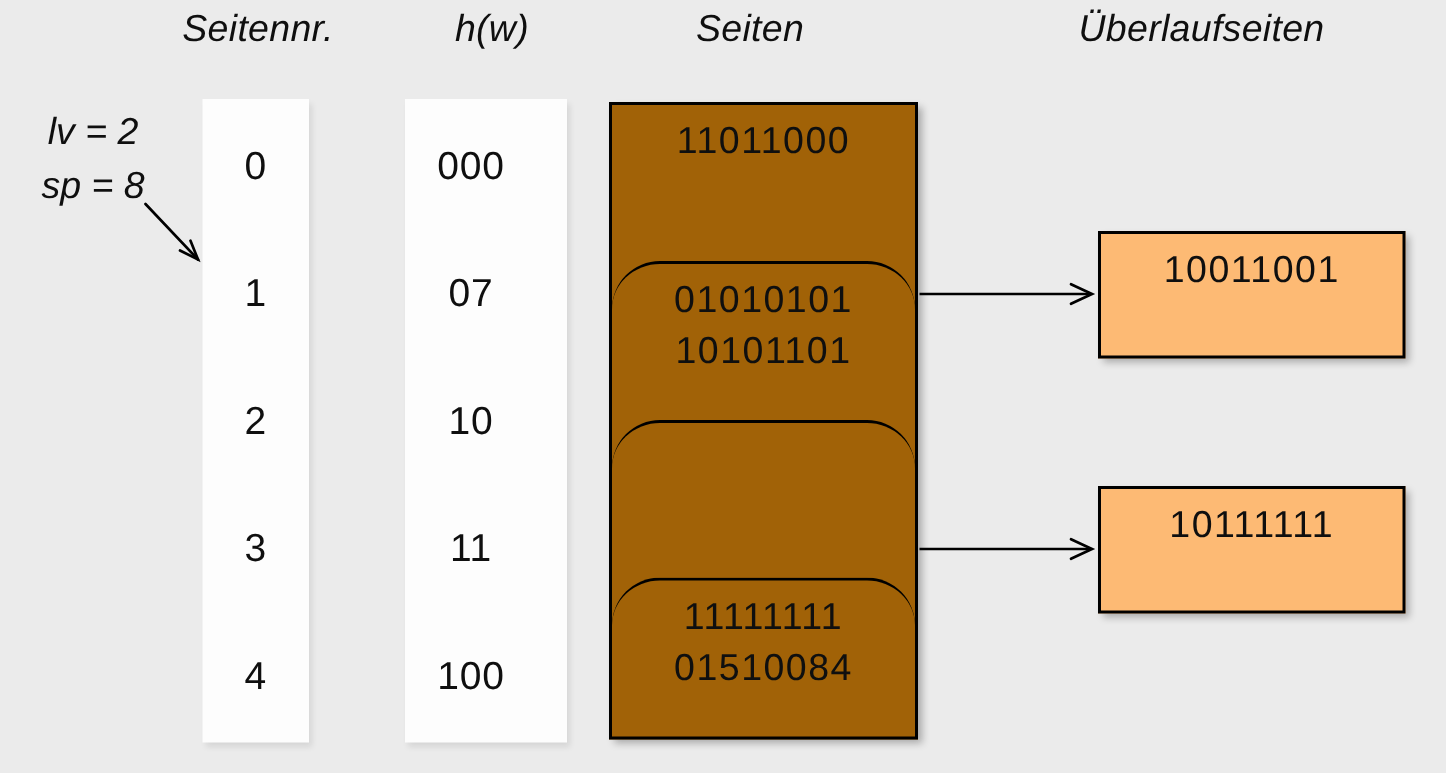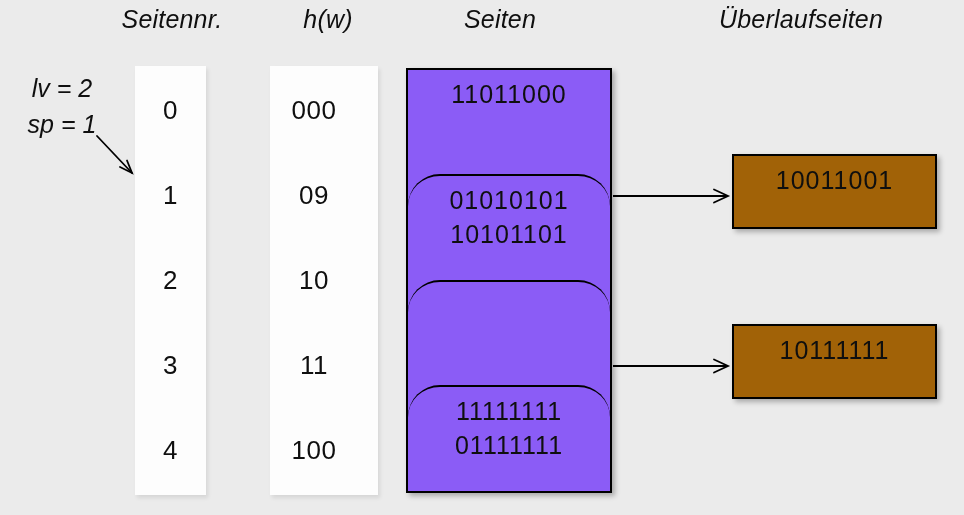--- a/index.html
+++ b/index.html
@@ -66,21 +66,21 @@
   .r3 { top: 323px; }
   .r4 { top: 408px; }
 
   .seiten-box {
     position: absolute;
     left: 406px;
     top: 68px;
     width: 206px;
     height: 425px;
     box-sizing: border-box;
-    background: #8b5cf6;
+    background: #a16207;
     border: 2px solid #000000;
     box-shadow: 3px 3px 5px rgba(0,0,0,0.28);
     display: flex;
     flex-direction: column;
   }
   .bucket {
     flex: 1 1 0;
     box-sizing: border-box;
     padding-top: 7px;
     text-align: center;
@@ -91,23 +91,23 @@
     font-size: 25px;
     line-height: 34px;
     letter-spacing: 1px;
     white-space: nowrap;
   }
 
   .overflow-box {
     position: absolute;
     left: 732px;
     width: 205px;
-    height: 75px;
+    height: 85px;
     box-sizing: border-box;
-    background: #a16207;
+    background: #fdba74;
     border: 2px solid #000000;
     box-shadow: 3px 3px 5px rgba(0,0,0,0.28);
     text-align: center;
     padding-top: 7px;
   }
   .overflow-1 { top: 154px; }
   .overflow-3 { top: 324px; }
 
   .arrow { position: absolute; }
   .arrow-1 { left: 613px; top: 186px; }
@@ -120,59 +120,59 @@
 
 <div class="stage">
 
   <div class="hdr hdr-hw">h(w)</div>
   <div class="hdr hdr-seitennr">Seitennr.</div>
   <div class="hdr hdr-seiten">Seiten</div>
   <div class="hdr hdr-ueberlauf">Überlaufseiten</div>
 
   <div class="annotation">
     <div>lv = 2</div>
-    <div>sp = 1</div>
+    <div>sp = 8</div>
   </div>
 
   <div class="arrow arrow-diag">
     <svg width="50" height="52" viewBox="0 0 50 52" fill="none" stroke="#000" stroke-width="1.8" stroke-linecap="round">
       <line x1="7" y1="8" x2="42" y2="45"></line>
       <polyline points="37,32.5 42,45 30,39" fill="none"></polyline>
     </svg>
   </div>
 
   <div class="strip strip-nr"></div>
   <div class="strip strip-hw"></div>
 
   <div class="colval nr r0">0</div>
   <div class="colval nr r1">1</div>
   <div class="colval nr r2">2</div>
   <div class="colval nr r3">3</div>
   <div class="colval nr r4">4</div>
 
   <div class="colval hw r0">000</div>
-  <div class="colval hw r1">09</div>
+  <div class="colval hw r1">07</div>
   <div class="colval hw r2">10</div>
   <div class="colval hw r3">11</div>
   <div class="colval hw r4">100</div>
 
   <div class="seiten-box">
     <div class="bucket">
       <div class="bin-line">11011000</div>
       <div class="bin-line"></div>
     </div>
     <div class="bucket">
       <div class="bin-line">01010101</div>
       <div class="bin-line">10101101</div>
     </div>
     <div class="bucket">
     </div>
     <div class="bucket">
       <div class="bin-line">11111111</div>
-      <div class="bin-line">01111111</div>
+      <div class="bin-line">01510084</div>
     </div>
   </div>
 
   <div class="arrow arrow-1">
     <svg width="122" height="20" viewBox="0 0 122 20" fill="none" stroke="#000" stroke-width="1.8" stroke-linecap="round">
       <line x1="0" y1="10" x2="114" y2="10"></line>
       <polyline points="101,3.5 115,10 101,16.5" fill="none"></polyline>
     </svg>
   </div>
   <div class="arrow arrow-3">

